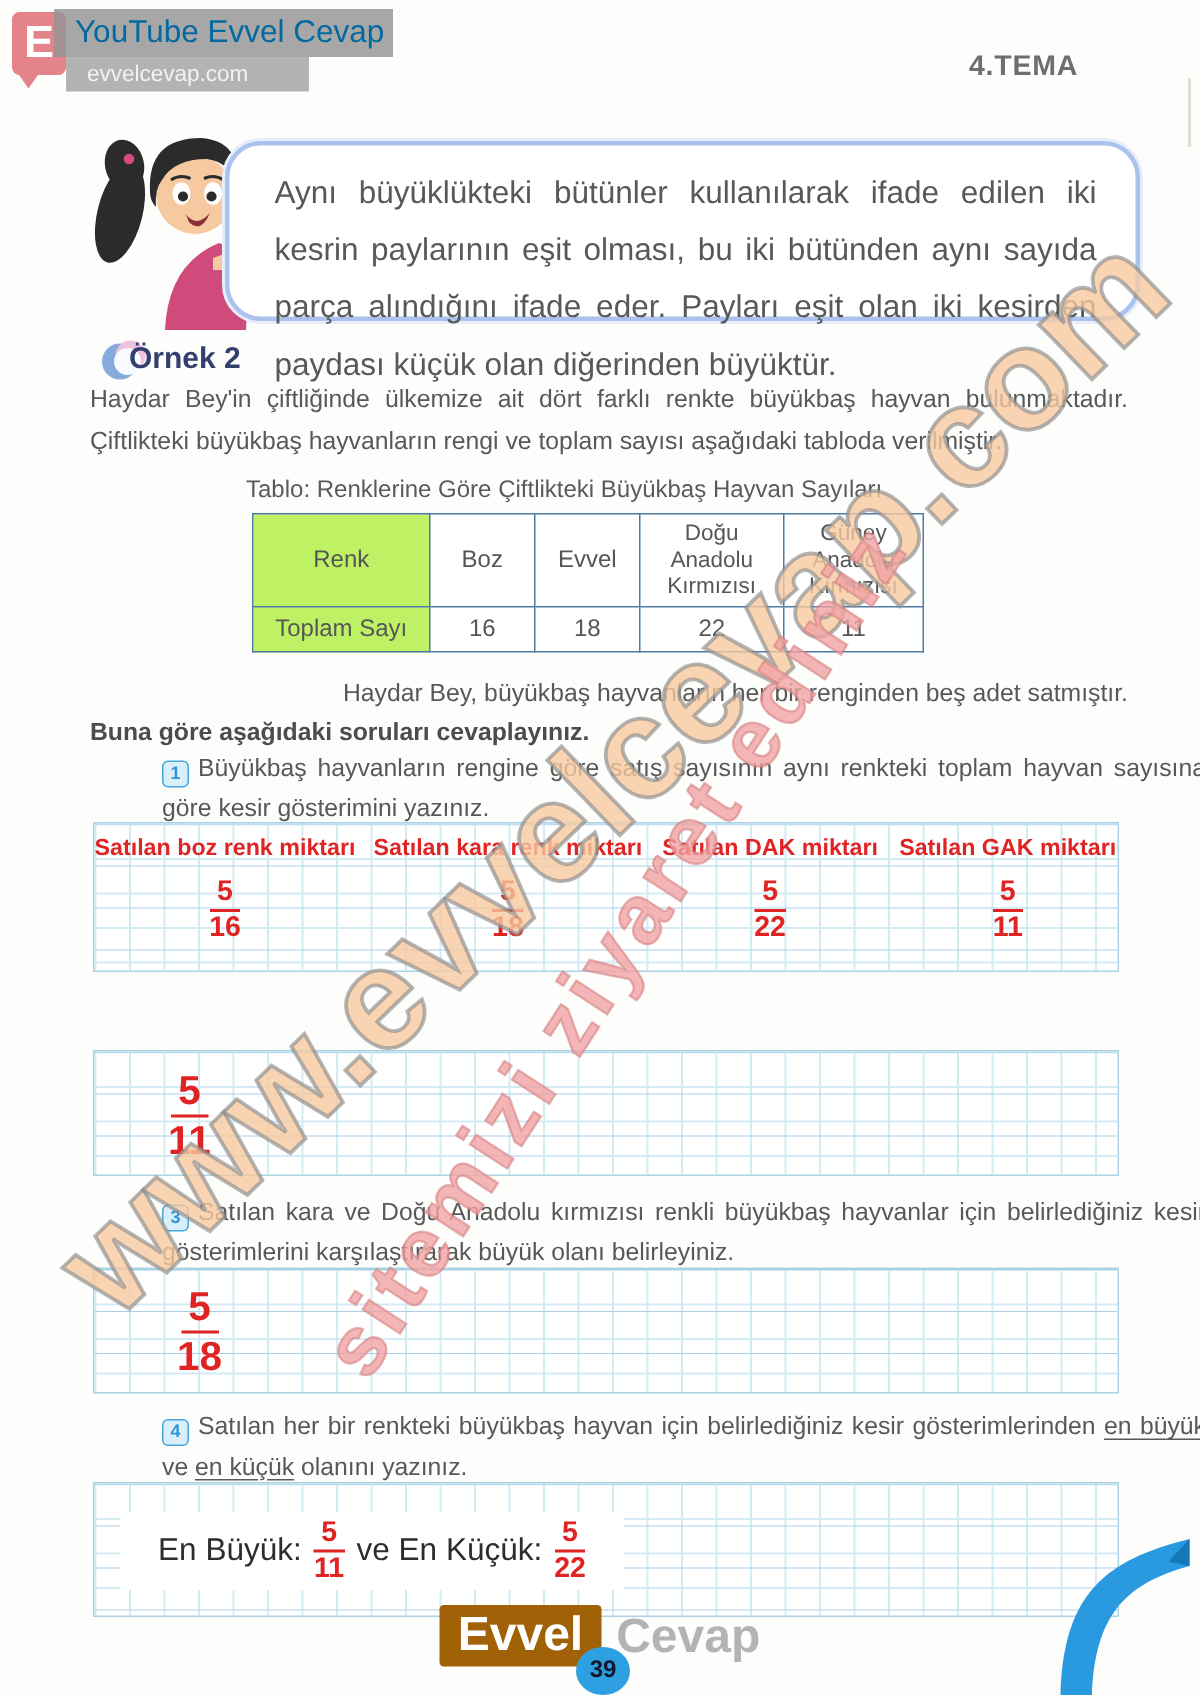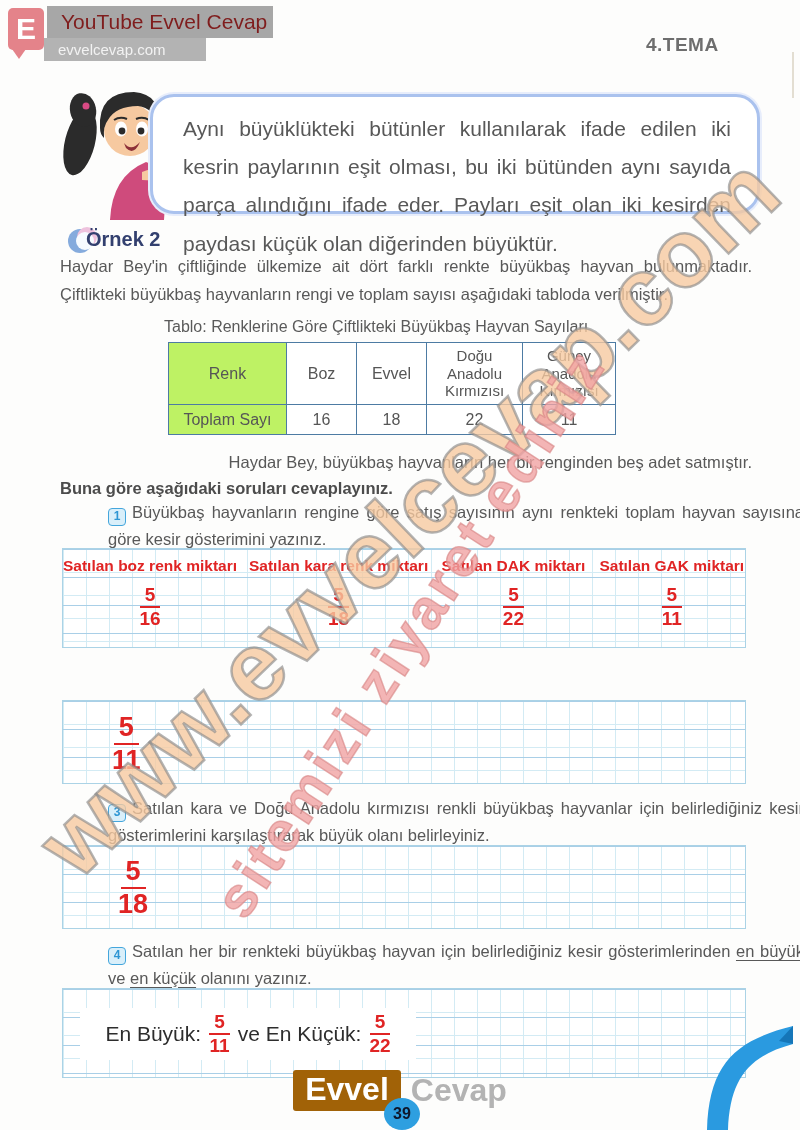--- a/index.html
+++ b/index.html
@@ -6,22 +6,22 @@
   .page{
     position:relative;width:800px;height:1130px;margin:0 auto;
     background:#fdfdfc;overflow:hidden;
     font-family:"Liberation Sans", sans-serif;color:#565656;
   }
   
   .e-badge{position:absolute;left:8px;top:8px;width:36px;height:42px;background:#e4838a;
     border-radius:5px;color:#fff;font-weight:bold;font-size:30px;display:flex;align-items:center;justify-content:center;}
   .e-badge::after{content:"";position:absolute;left:4px;bottom:-9px;border-left:7px solid transparent;
     border-right:7px solid transparent;border-top:10px solid #e4838a;}
-  .banner-top{position:absolute;left:47px;top:6px;width:212px;height:32px;background:rgba(148,148,148,.82);
-    color:#7f1d1d;font-size:21px;display:flex;align-items:center;padding-left:14px;}
+  .banner-top{position:absolute;left:36px;top:6px;width:212px;height:32px;background:rgba(148,148,148,.82);
+    color:#0369a1;font-size:21px;display:flex;align-items:center;padding-left:14px;}
   .banner-bottom{position:absolute;left:44px;top:38px;width:148px;height:23px;background:rgba(158,158,158,.78);
     color:#f2f2f2;font-size:15px;display:flex;align-items:center;padding-left:14px;}
   .tema{position:absolute;left:646px;top:34px;font-size:19px;font-weight:bold;color:#6e6e6e;letter-spacing:.5px;}
   
   .callout{position:absolute;left:150px;top:94px;width:604px;height:114px;background:#fff;
     border:3px solid #aac2ee;border-radius:24px;box-shadow:0 0 0 2px #e7edfb;z-index:2;}
   .callout-text{padding:13px 26px 0 30px;font-size:21px;line-height:1.82;text-align:justify;color:#585858;}
   .girl{position:absolute;left:50px;top:80px;z-index:1;}
   
   .ornek{position:absolute;left:66px;top:222px;display:flex;align-items:center;z-index:2;}

